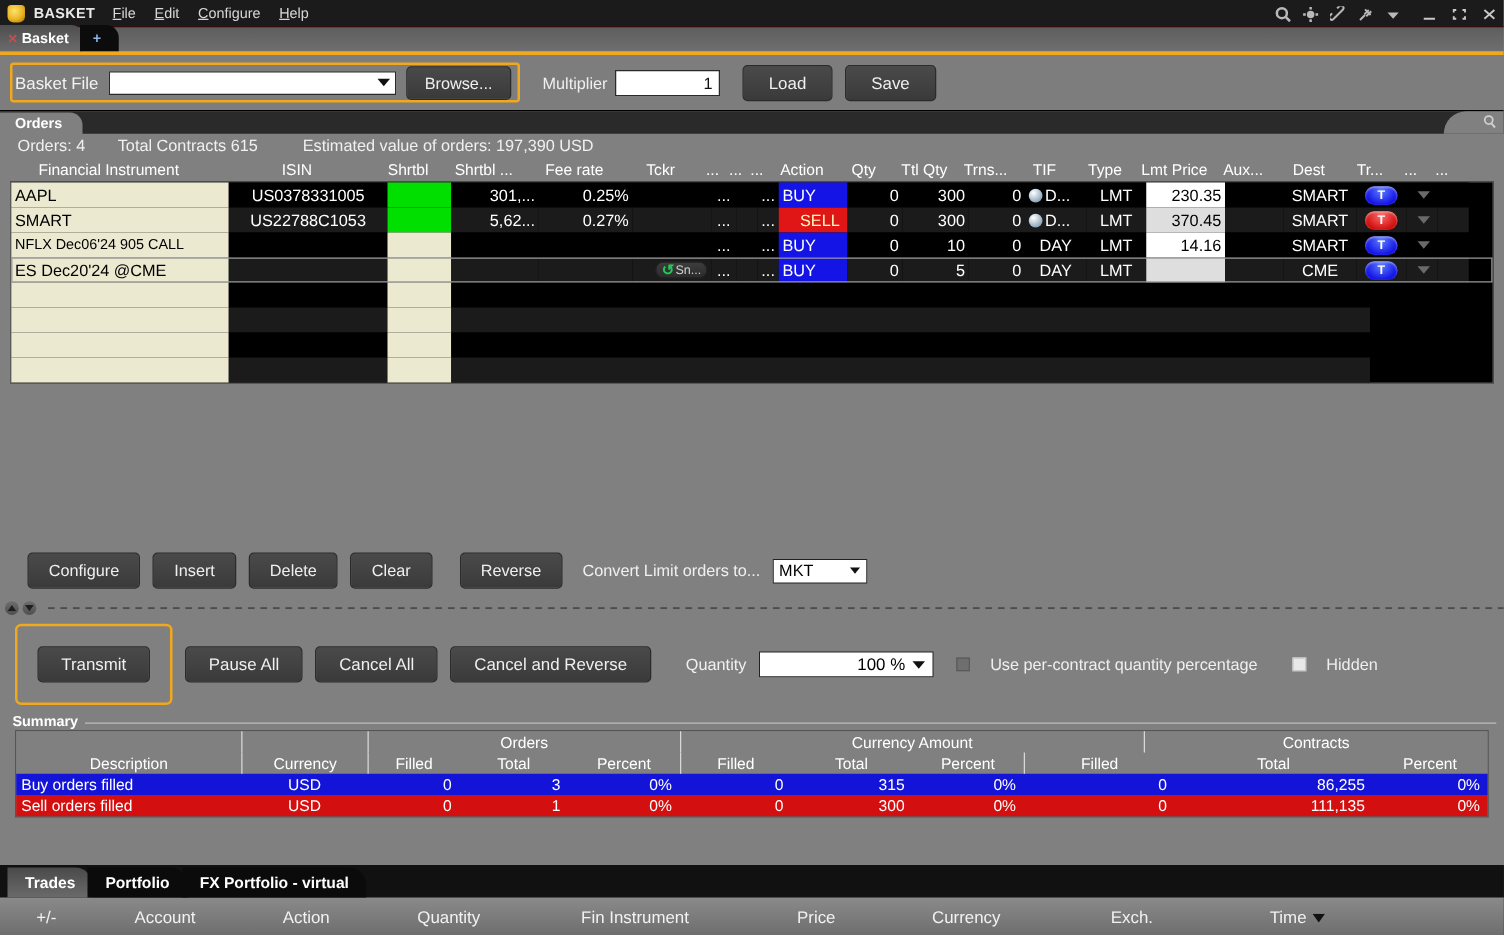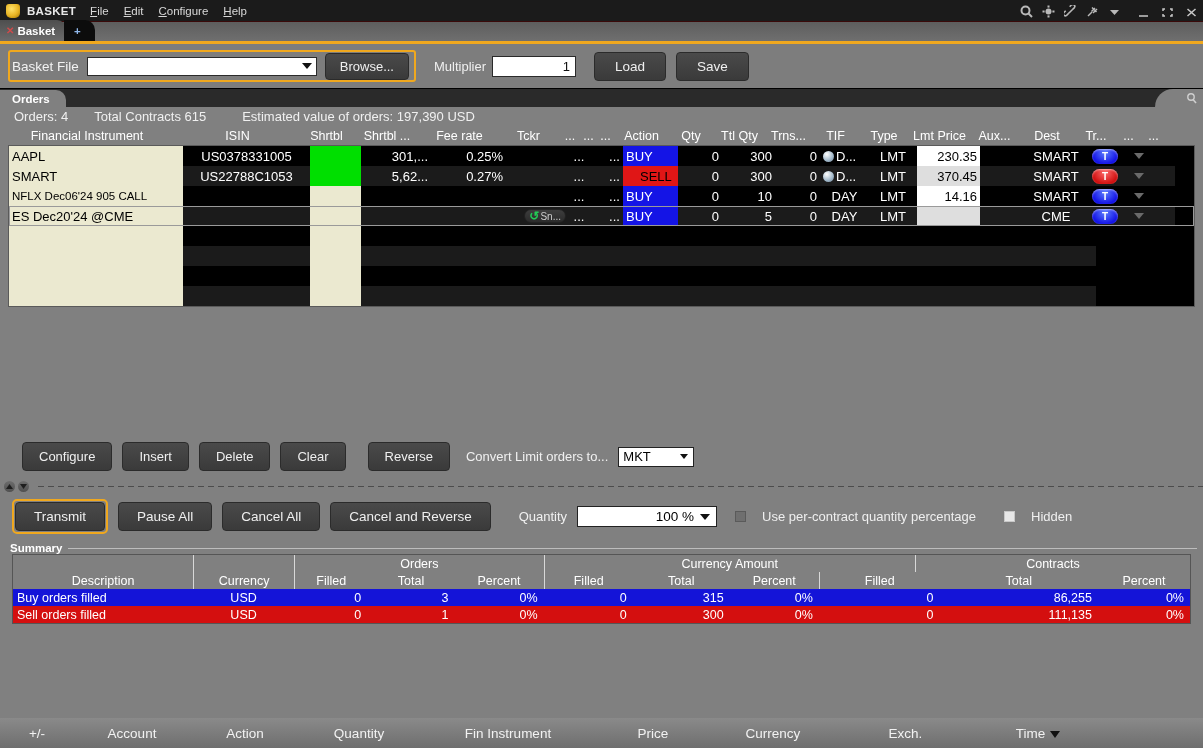--- a/index.html
+++ b/index.html
@@ -143,21 +143,21 @@
     padding: 0 3px;
   }
   .c-r { justify-content: flex-end; }
   .c-c { justify-content: center; }
   .c-l { justify-content: flex-start; }
   .bg-beige { background: #ebe9d0; color: #000; }
   .bg-black { background: #000; color: #fff; }
   .bg-dark  { background: #1b1b1b; color: #fff; }
   .bg-green { background: #00df00; }
   .act-buy  { background: #1414e6; color: #fff; }
-  .act-sell { background: #e01616; color: #000000; padding-left: 17px; }
+  .act-sell { background: #e01616; color: #fef9c3; padding-left: 17px; }
   .lmt-white { background: #fff; color: #000; }
   .lmt-gray  { background: #dedede; color: #000; }
   .tpill {
     width: 26px; height: 15px; border-radius: 8px;
     display: inline-flex; align-items: center; justify-content: center;
     font-size: 10px; font-weight: bold; color: #fff;
     box-shadow: inset 0 1px 2px rgba(255,255,255,.55);
   }
   .tpill.buy { background: radial-gradient(ellipse at 50% 25%, #5c7dff 0%, #1414e6 70%); }
   .tpill.sell{ background: radial-gradient(ellipse at 50% 25%, #ff6a6a 0%, #d01010 70%); }
@@ -207,21 +207,21 @@
   
   .group { margin: 0 6px; }
   .group-title {
     color: #fff; font-size: 11.5px; font-weight: bold;
     display: flex; align-items: center; gap: 6px; padding-left: 4px;
   }
   .group-title .line { flex: 1; height: 1px; background: #bdbdbd; }
   .exec-row {
     display: flex; align-items: center; gap: 10px; padding: 6px 0 8px 6px;
   }
-  .transmit-wrap { border: 2px solid #f0a81e; border-radius: 5px; padding: 1px; }
+  .transmit-wrap { border: 2px solid #f0a81e; border-radius: 5px; padding: 16px; }
   .qty-label { color: #f0f0f0; font-size: 13px; margin-left: 18px; }
   .qty-select {
     width: 140px; height: 21px; background: #fff; border: 1px solid #222;
     font-size: 13.5px; color: #000; display: flex; align-items: center;
     justify-content: flex-end; padding-right: 22px; position: relative;
   }
   .qty-select .arrow {
     position: absolute; right: 6px; width: 0; height: 0;
     border-left: 5px solid transparent; border-right: 5px solid transparent;
     border-top: 6px solid #111;
@@ -658,20 +658,25 @@
       <div class="sum-cell sum-r" style="width:98px">300</div>
       <div class="sum-cell sum-r" style="width:90px">0%</div>
       <div class="sum-cell sum-r" style="width:122px">0</div>
       <div class="sum-cell sum-r" style="width:160px">111,135</div>
       <div class="sum-cell sum-r" style="width:93px">0%</div>
     </div>
   </div>
 </div>
 
 <div class="bottom">
+  <div class="btabs">
+    <div class="btab active">Trades</div>
+    <div class="btab inactive">Portfolio</div>
+    <div class="btab inactive">FX Portfolio - virtual</div>
+  </div>
   <div class="bcols">
     <div class="bcol" style="width:74px">+/-</div>
     <div class="bcol" style="width:116px">Account</div>
     <div class="bcol" style="width:110px">Action</div>
     <div class="bcol" style="width:118px">Quantity</div>
     <div class="bcol" style="width:180px">Fin Instrument</div>
     <div class="bcol" style="width:110px">Price</div>
     <div class="bcol" style="width:130px">Currency</div>
     <div class="bcol" style="width:135px">Exch.</div>
     <div class="bcol" style="width:130px;display:flex;align-items:center;justify-content:center;gap:5px">

